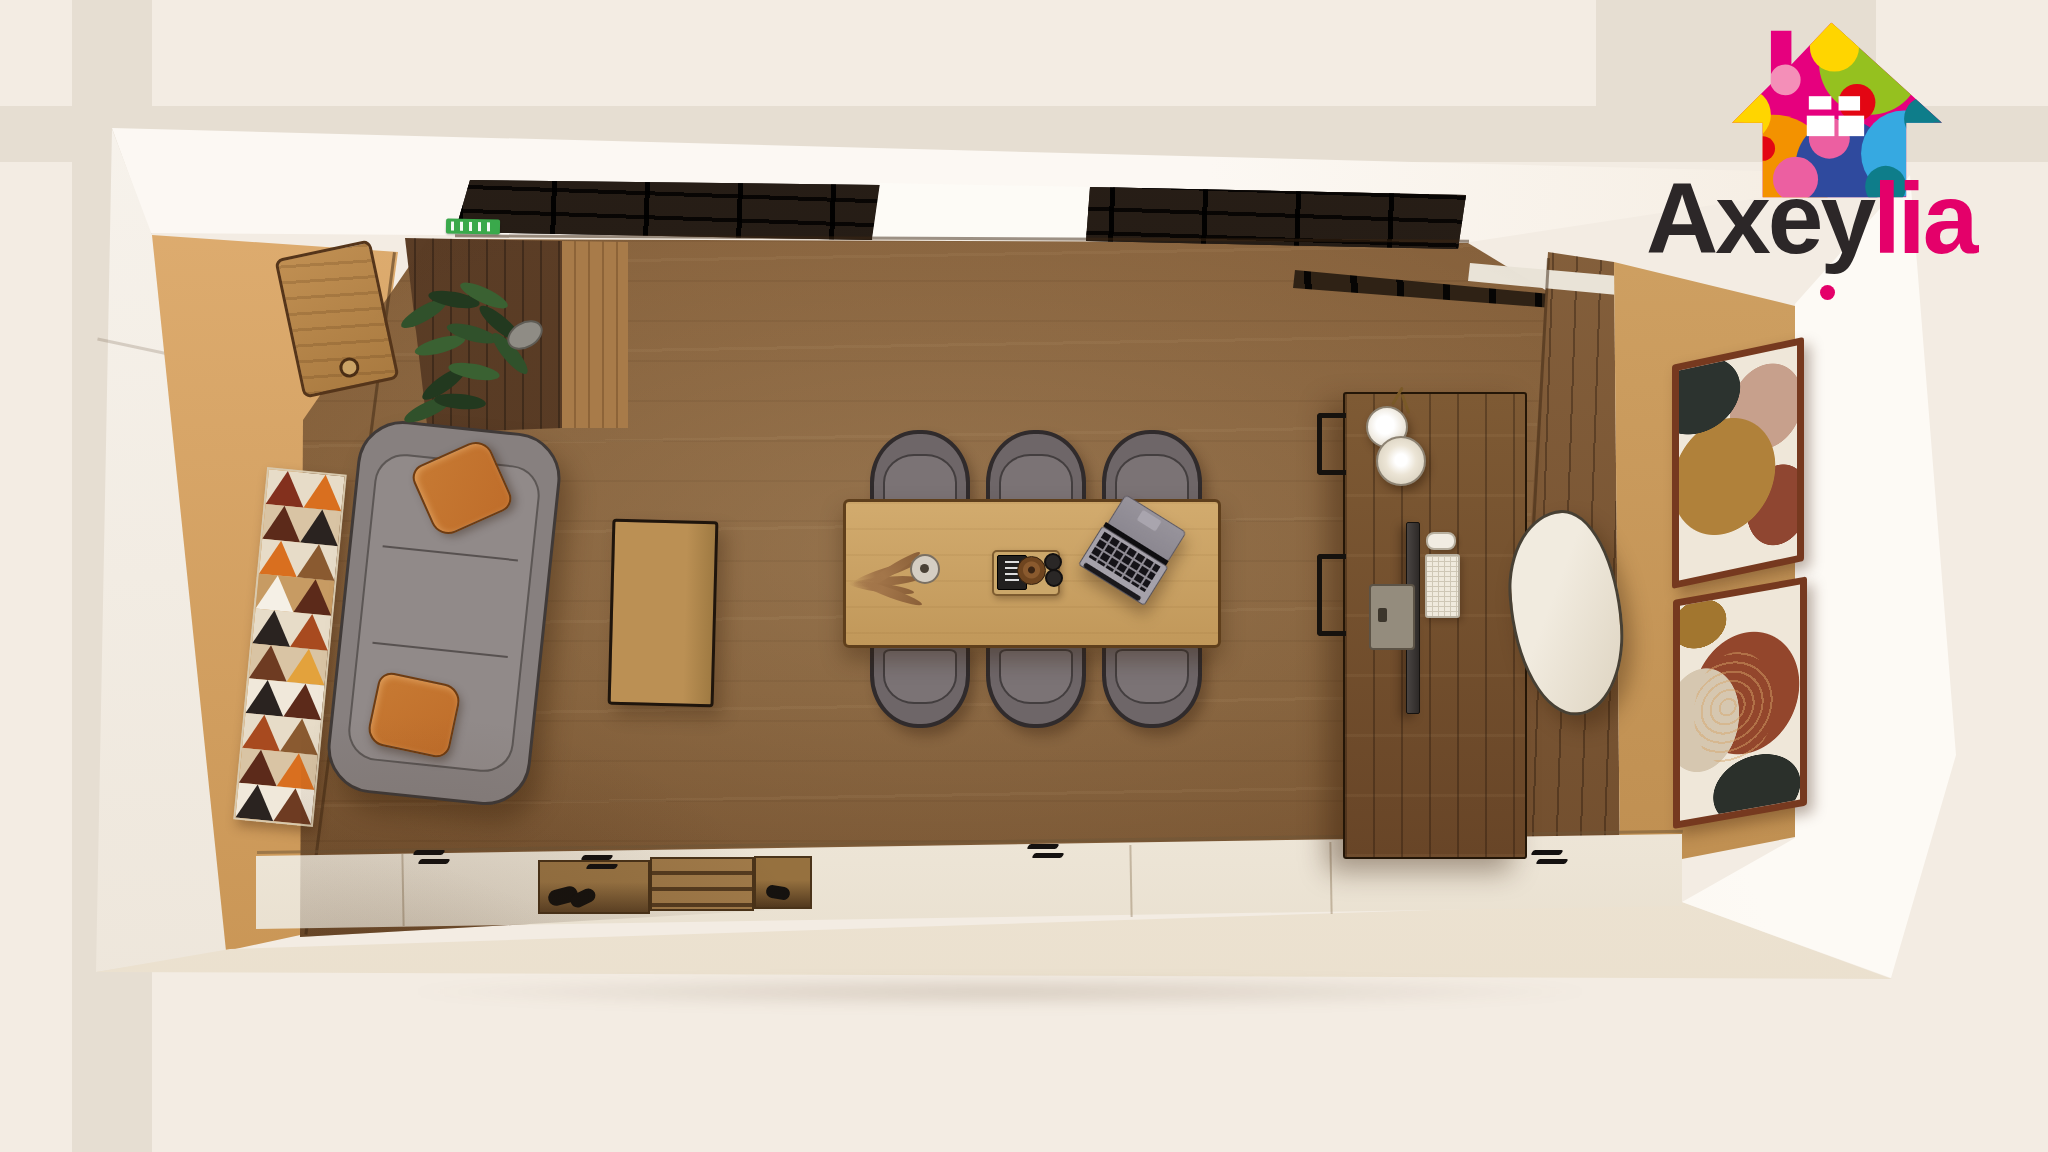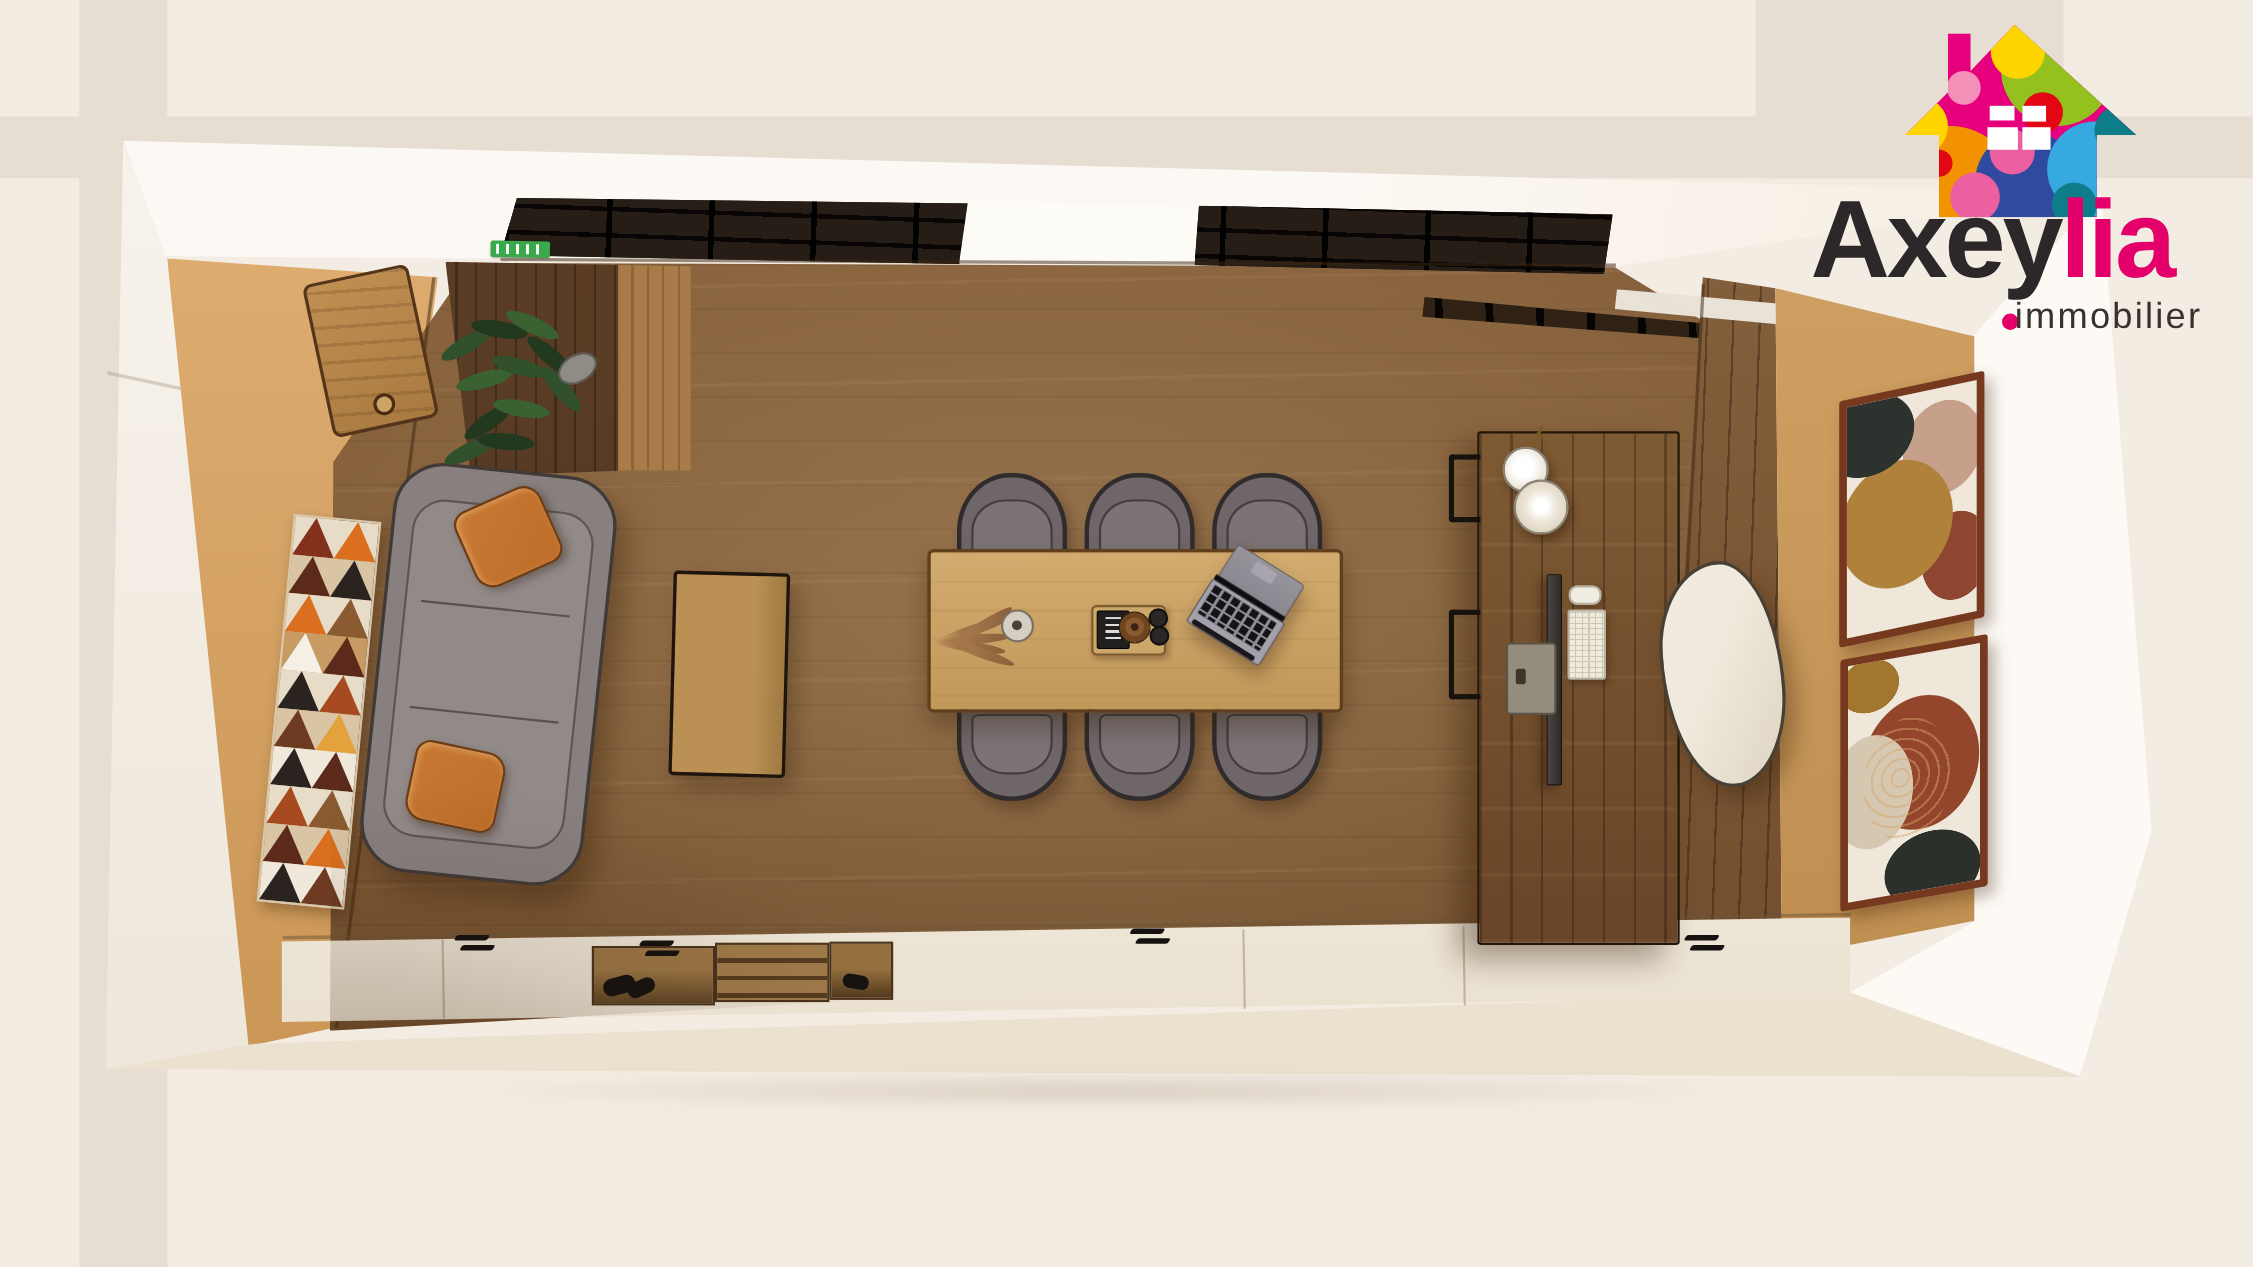--- a/index.html
+++ b/index.html
@@ -380,14 +380,13 @@
         <circle cx="150" cy="162" r="20" fill="#0e7d8a"></circle>
         <rect x="75" y="74" width="22" height="13" fill="#ffffff"></rect>
         <rect x="104" y="74" width="21" height="14" fill="#ffffff"></rect>
         <rect x="73" y="93" width="27" height="20" fill="#ffffff"></rect>
         <rect x="104" y="93" width="25" height="20" fill="#ffffff"></rect>
       </g>
     </svg>
   </div>
   <div class="abs logo-word"><span>Axey</span><span class="accent">lia</span></div>
   <div class="abs logo-dot"></div>
-  <div class="abs logo-sub">immobilier</div>
 </div>
 
 </body></html>

